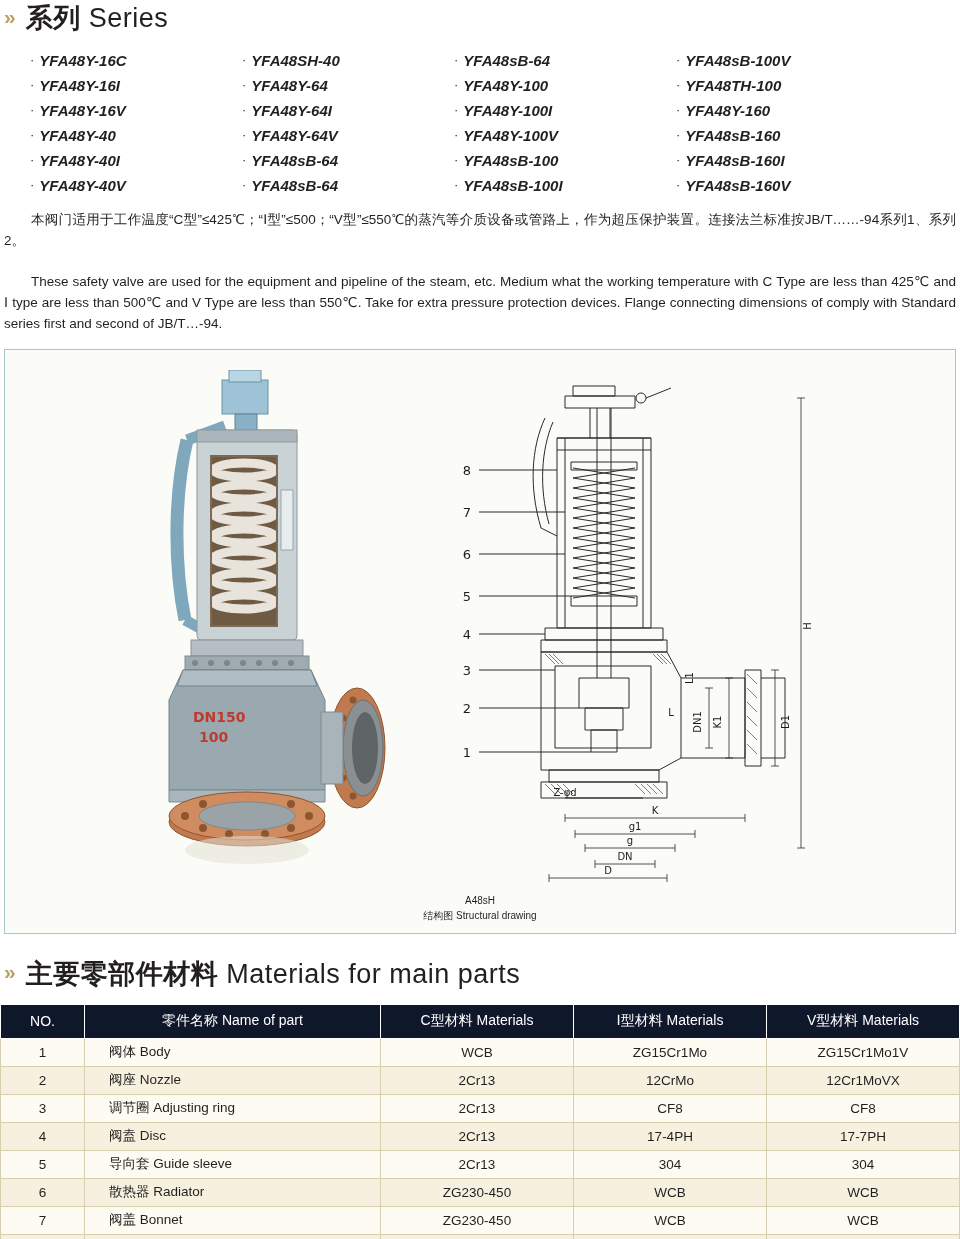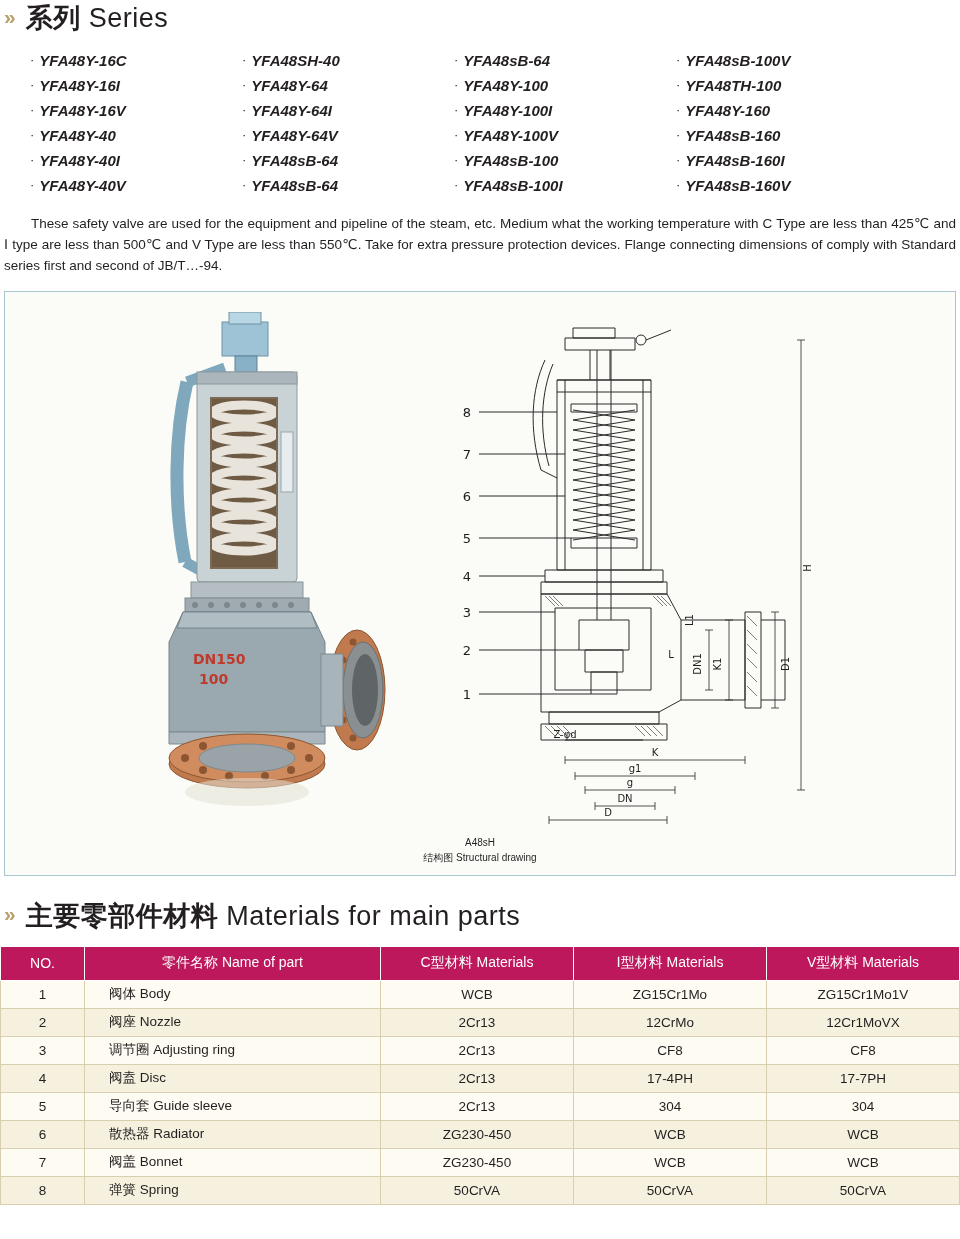--- a/index.html
+++ b/index.html
@@ -93,21 +93,21 @@
   .mat-head { margin-top: 22px; }
 
   
   table.materials {
     margin: 12px 0 0 0;
     border-collapse: collapse;
     width: 960px;
     font-size: 13.5px;
   }
   table.materials th {
-    background: #be185d;
+    background: #0f172a;
     color: #ffffff;
     font-weight: normal;
     height: 34px;
     border: 1px solid #ffffff;
     font-size: 14px;
   }
   table.materials td {
     border: 1px solid #d8cfae;
     height: 28px;
     text-align: center;
@@ -154,20 +154,21 @@
     <div class="item"><span class="dot">·</span><span>YFA48sB-64</span></div>
     <div class="item"><span class="dot">·</span><span>YFA48sB-100</span></div>
     <div class="item"><span class="dot">·</span><span>YFA48sB-160I</span></div>
 
     <div class="item"><span class="dot">·</span><span>YFA48Y-40V</span></div>
     <div class="item"><span class="dot">·</span><span>YFA48sB-64</span></div>
     <div class="item"><span class="dot">·</span><span>YFA48sB-100I</span></div>
     <div class="item"><span class="dot">·</span><span>YFA48sB-160V</span></div>
   </div>
 
+  <p class="para cn">本阀门适用于工作温度“C型”≤425℃；“Ⅰ型”≤500；“V型”≤550℃的蒸汽等介质设备或管路上，作为超压保护装置。连接法兰标准按JB/T……-94系列1、系列2。</p>
   <p class="para en">These safety valve are used for the equipment and pipeline of the steam, etc. Medium what the working temperature with C Type are less than 425℃ and Ⅰ type are less than 500℃ and V Type are less than 550℃. Take for extra pressure protection devices. Flange connecting dimensions of comply with Standard series first and second of JB/T…-94.</p>
 
   <div class="figure">
 
     <svg class="photo" viewBox="0 0 330 520">
 
       <rect x="97" y="10" width="46" height="34" fill="#9fc3d6" stroke="#6d93a6"></rect>
       <rect x="104" y="0" width="32" height="12" fill="#b9d6e4" stroke="#6d93a6"></rect>
       <rect x="110" y="44" width="22" height="16" fill="#88b0c6" stroke="#5e8295"></rect>
 

